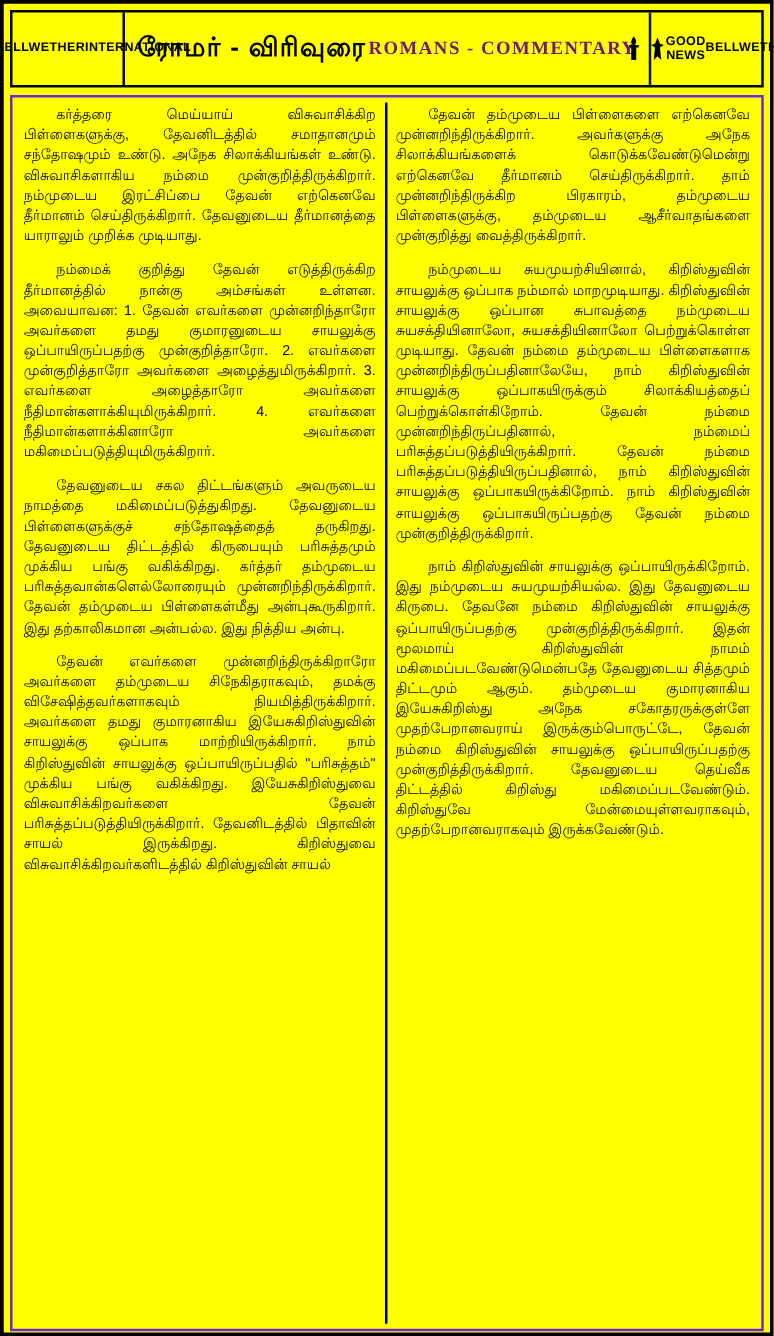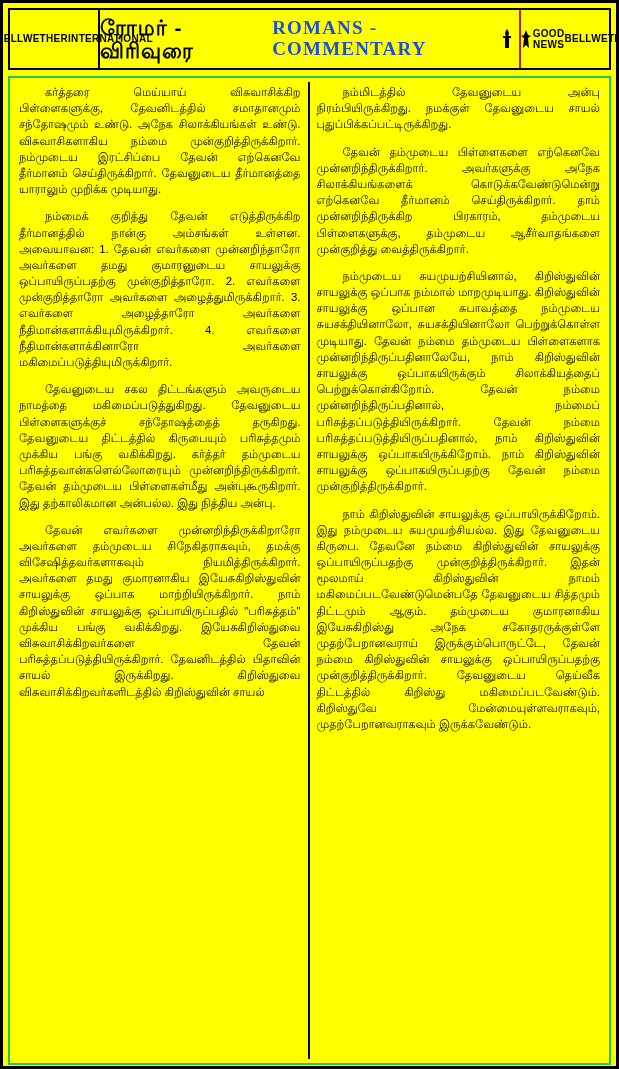--- a/index.html
+++ b/index.html
@@ -36,21 +36,21 @@
     width: 90px;
     border-right: 2px solid #000;
     display: flex;
     flex-direction: row;
     align-items: center;
     justify-content: center;
     padding: 2px 1px;
   }
   .logo-box.right {
     border-right: none;
-    border-left: 2px solid #b91c1c;
+    border-left: 2px solid #0f172a;
   }
   .logo-emblem {
     width: 100%;
     display: flex;
     align-items: center;
     justify-content: flex-start;
     gap: 2px;
     padding-left: 3px;
   }
   .logo-line1, .logo-line2 {
@@ -72,30 +72,30 @@
     border-radius: 22px;
   }
   .title-ta {
     font-size: 21px;
     font-weight: bold;
     color: #000;
     line-height: 1.1;
     letter-spacing: 1px;
   }
   .title-en {
-    font-size: 19px;
+    font-size: 15px;
     font-weight: bold;
     font-family: "Liberation Serif", serif;
-    color: #1d4ed8;
+    color: #701a75;
     letter-spacing: 1.2px;
     line-height: 1.1;
   }
   
   .body-frame {
-    border: 2px solid #22c55e;
+    border: 2px solid #6d28d9;
     height: 989px;
     display: flex;
     padding: 4px 2px;
   }
   .col {
     width: 50%;
     padding: 2px 7px;
     display: flex;
     flex-direction: column;
   }
@@ -158,20 +158,19 @@
   <div class="body-frame">
 
     <div class="col left">
       <p class="para">கர்த்தரை மெய்யாய் விசுவாசிக்கிற பிள்ளைகளுக்கு, தேவனிடத்தில் சமாதானமும் சந்தோஷமும் உண்டு. அநேக சிலாக்கியங்கள் உண்டு. விசுவாசிகளாகிய நம்மை முன்குறித்திருக்கிறார். நம்முடைய இரட்சிப்பை தேவன் எற்கெனவே தீர்மானம் செய்திருக்கிறார். தேவனுடைய தீர்மானத்தை யாராலும் முறிக்க முடியாது.</p>
       <p class="para">நம்மைக் குறித்து தேவன் எடுத்திருக்கிற தீர்மானத்தில் நான்கு அம்சங்கள் உள்ளன. அவையாவன: 1. தேவன் எவர்களை முன்னறிந்தாரோ அவர்களை தமது குமாரனுடைய சாயலுக்கு ஒப்பாயிருப்பதற்கு முன்குறித்தாரோ. 2. எவர்களை முன்குறித்தாரோ அவர்களை அழைத்துமிருக்கிறார். 3. எவர்களை அழைத்தாரோ அவர்களை நீதிமான்களாக்கியுமிருக்கிறார். 4. எவர்களை நீதிமான்களாக்கினாரோ அவர்களை மகிமைப்படுத்தியுமிருக்கிறார்.</p>
       <p class="para">தேவனுடைய சகல திட்டங்களும் அவருடைய நாமத்தை மகிமைப்படுத்துகிறது. தேவனுடைய பிள்ளைகளுக்குச் சந்தோஷத்தைத் தருகிறது. தேவனுடைய திட்டத்தில் கிருபையும் பரிசுத்தமும் முக்கிய பங்கு வகிக்கிறது. கர்த்தர் தம்முடைய பரிசுத்தவான்களெல்லோரையும் முன்னறிந்திருக்கிறார். தேவன் தம்முடைய பிள்ளைகள்மீது அன்புகூருகிறார். இது தற்காலிகமான அன்பல்ல. இது நித்திய அன்பு.</p>
       <p class="para">தேவன் எவர்களை முன்னறிந்திருக்கிறாரோ அவர்களை தம்முடைய சிநேகிதராகவும், தமக்கு விசேஷித்தவர்களாகவும் நியமித்திருக்கிறார். அவர்களை தமது குமாரனாகிய இயேசுகிறிஸ்துவின் சாயலுக்கு ஒப்பாக மாற்றியிருக்கிறார். நாம் கிறிஸ்துவின் சாயலுக்கு ஒப்பாயிருப்பதில் "பரிசுத்தம்" முக்கிய பங்கு வகிக்கிறது. இயேசுகிறிஸ்துவை விசுவாசிக்கிறவர்களை தேவன் பரிசுத்தப்படுத்தியிருக்கிறார். தேவனிடத்தில் பிதாவின் சாயல் இருக்கிறது. கிறிஸ்துவை விசுவாசிக்கிறவர்களிடத்தில் கிறிஸ்துவின் சாயல்</p>
     </div>
 
     <div class="col right">
-      <p class="para">நம்மிடத்தில் தேவனுடைய அன்பு நிரம்பியிருக்கிறது. நமக்குள் தேவனுடைய சாயல் புதுப்பிக்கப்பட்டிருக்கிறது.</p>
       <p class="para">தேவன் தம்முடைய பிள்ளைகளை எற்கெனவே முன்னறிந்திருக்கிறார். அவர்களுக்கு அநேக சிலாக்கியங்களைக் கொடுக்கவேண்டுமென்று எற்கெனவே தீர்மானம் செய்திருக்கிறார். தாம் முன்னறிந்திருக்கிற பிரகாரம், தம்முடைய பிள்ளைகளுக்கு, தம்முடைய ஆசீர்வாதங்களை முன்குறித்து வைத்திருக்கிறார்.</p>
       <p class="para">நம்முடைய சுயமுயற்சியினால், கிறிஸ்துவின் சாயலுக்கு ஒப்பாக நம்மால் மாறமுடியாது. கிறிஸ்துவின் சாயலுக்கு ஒப்பான சுபாவத்தை நம்முடைய சுயசக்தியினாலோ, சுயசக்தியினாலோ பெற்றுக்கொள்ள முடியாது. தேவன் நம்மை தம்முடைய பிள்ளைகளாக முன்னறிந்திருப்பதினாலேயே, நாம் கிறிஸ்துவின் சாயலுக்கு ஒப்பாகயிருக்கும் சிலாக்கியத்தைப் பெற்றுக்கொள்கிறோம். தேவன் நம்மை முன்னறிந்திருப்பதினால், நம்மைப் பரிசுத்தப்படுத்தியிருக்கிறார். தேவன் நம்மை பரிசுத்தப்படுத்தியிருப்பதினால், நாம் கிறிஸ்துவின் சாயலுக்கு ஒப்பாகயிருக்கிறோம். நாம் கிறிஸ்துவின் சாயலுக்கு ஒப்பாகயிருப்பதற்கு தேவன் நம்மை முன்குறித்திருக்கிறார்.</p>
       <p class="para">நாம் கிறிஸ்துவின் சாயலுக்கு ஒப்பாயிருக்கிறோம். இது நம்முடைய சுயமுயற்சியல்ல. இது தேவனுடைய கிருபை. தேவனே நம்மை கிறிஸ்துவின் சாயலுக்கு ஒப்பாயிருப்பதற்கு முன்குறித்திருக்கிறார். இதன் மூலமாய் கிறிஸ்துவின் நாமம் மகிமைப்படவேண்டுமென்பதே தேவனுடைய சித்தமும் திட்டமும் ஆகும். தம்முடைய குமாரனாகிய இயேசுகிறிஸ்து அநேக சகோதரருக்குள்ளே முதற்பேறானவராய் இருக்கும்பொருட்டே, தேவன் நம்மை கிறிஸ்துவின் சாயலுக்கு ஒப்பாயிருப்பதற்கு முன்குறித்திருக்கிறார். தேவனுடைய தெய்வீக திட்டத்தில் கிறிஸ்து மகிமைப்படவேண்டும். கிறிஸ்துவே மேன்மையுள்ளவராகவும், முதற்பேறானவராகவும் இருக்கவேண்டும்.</p>
     </div>
 
   </div>
 </div>
 
 </body></html>

